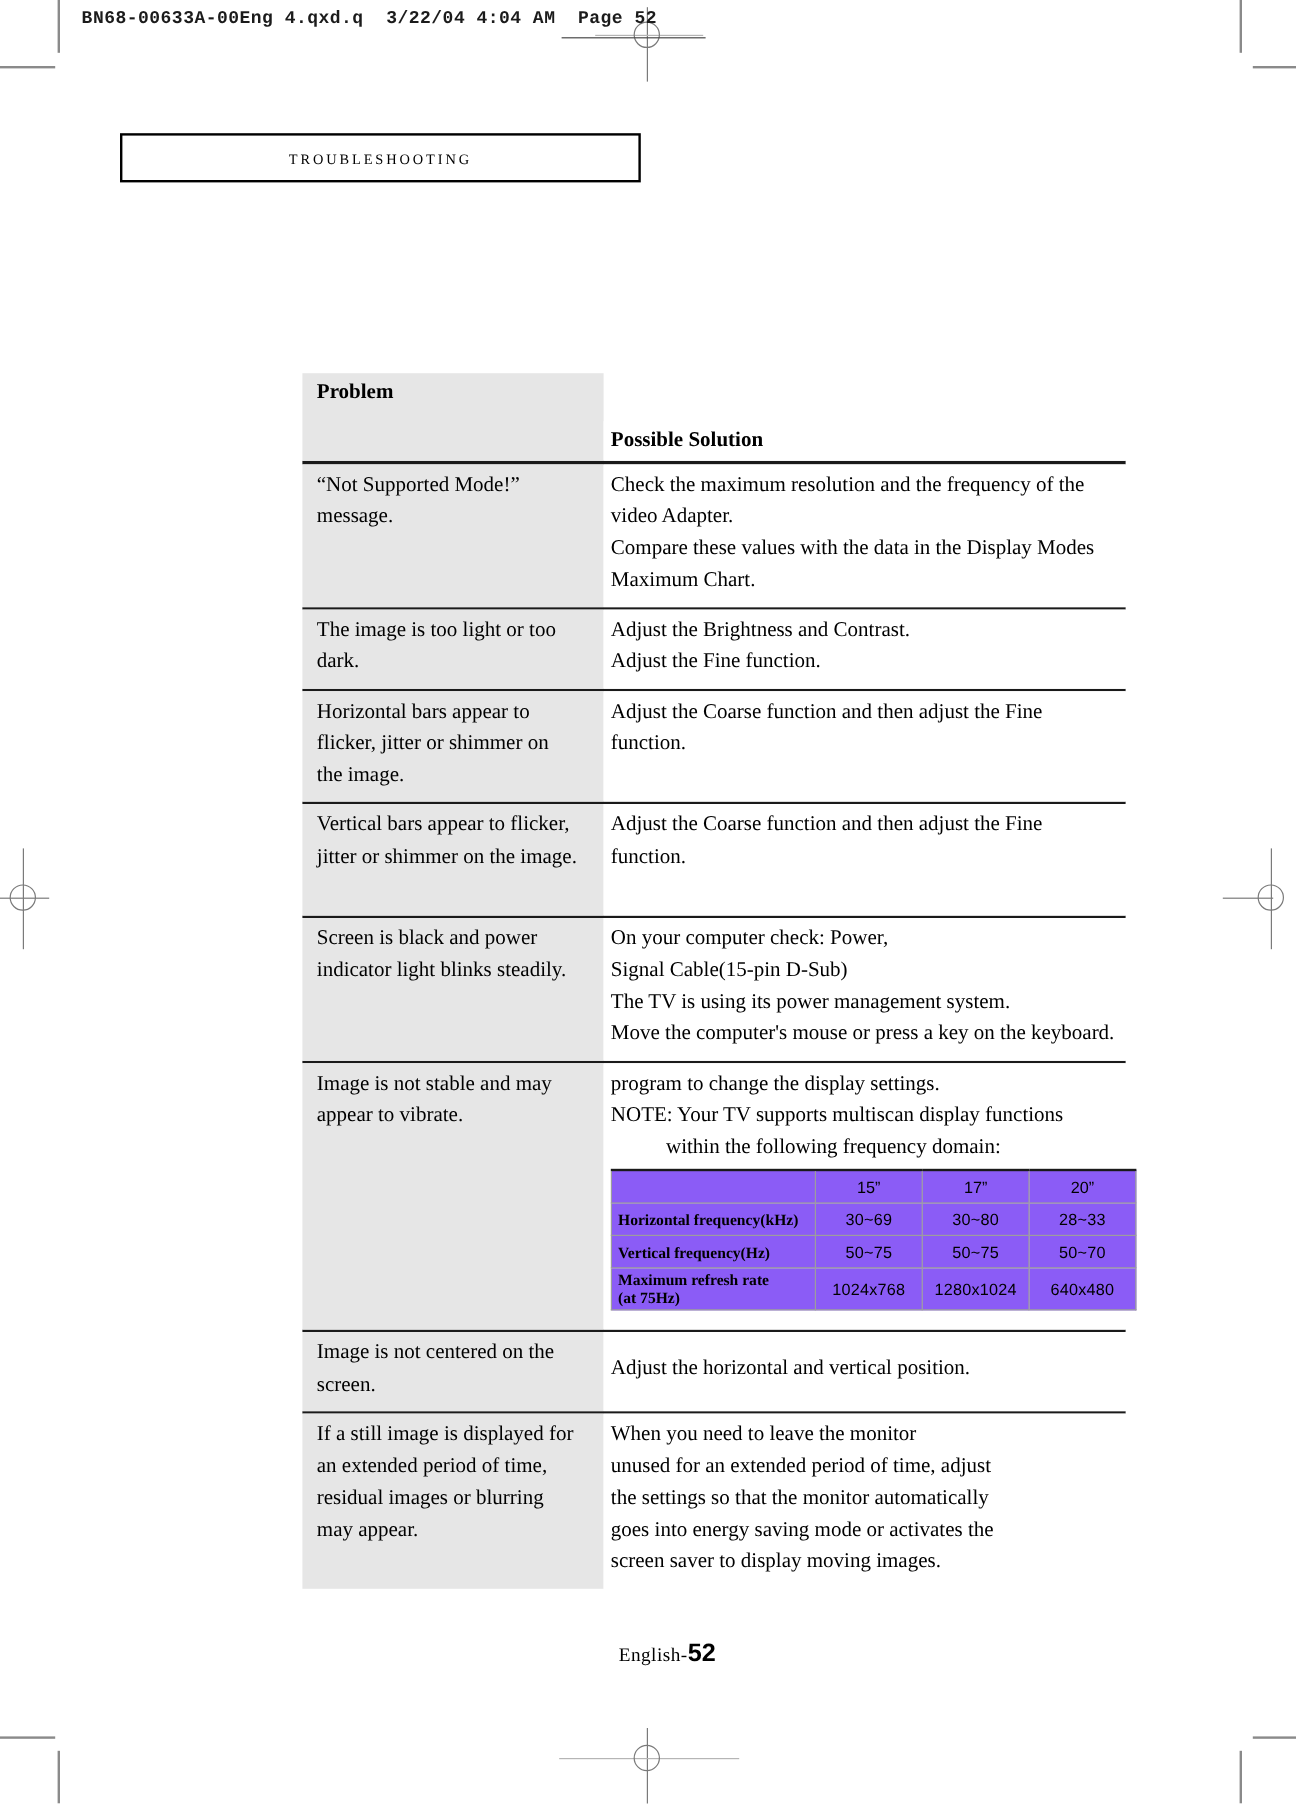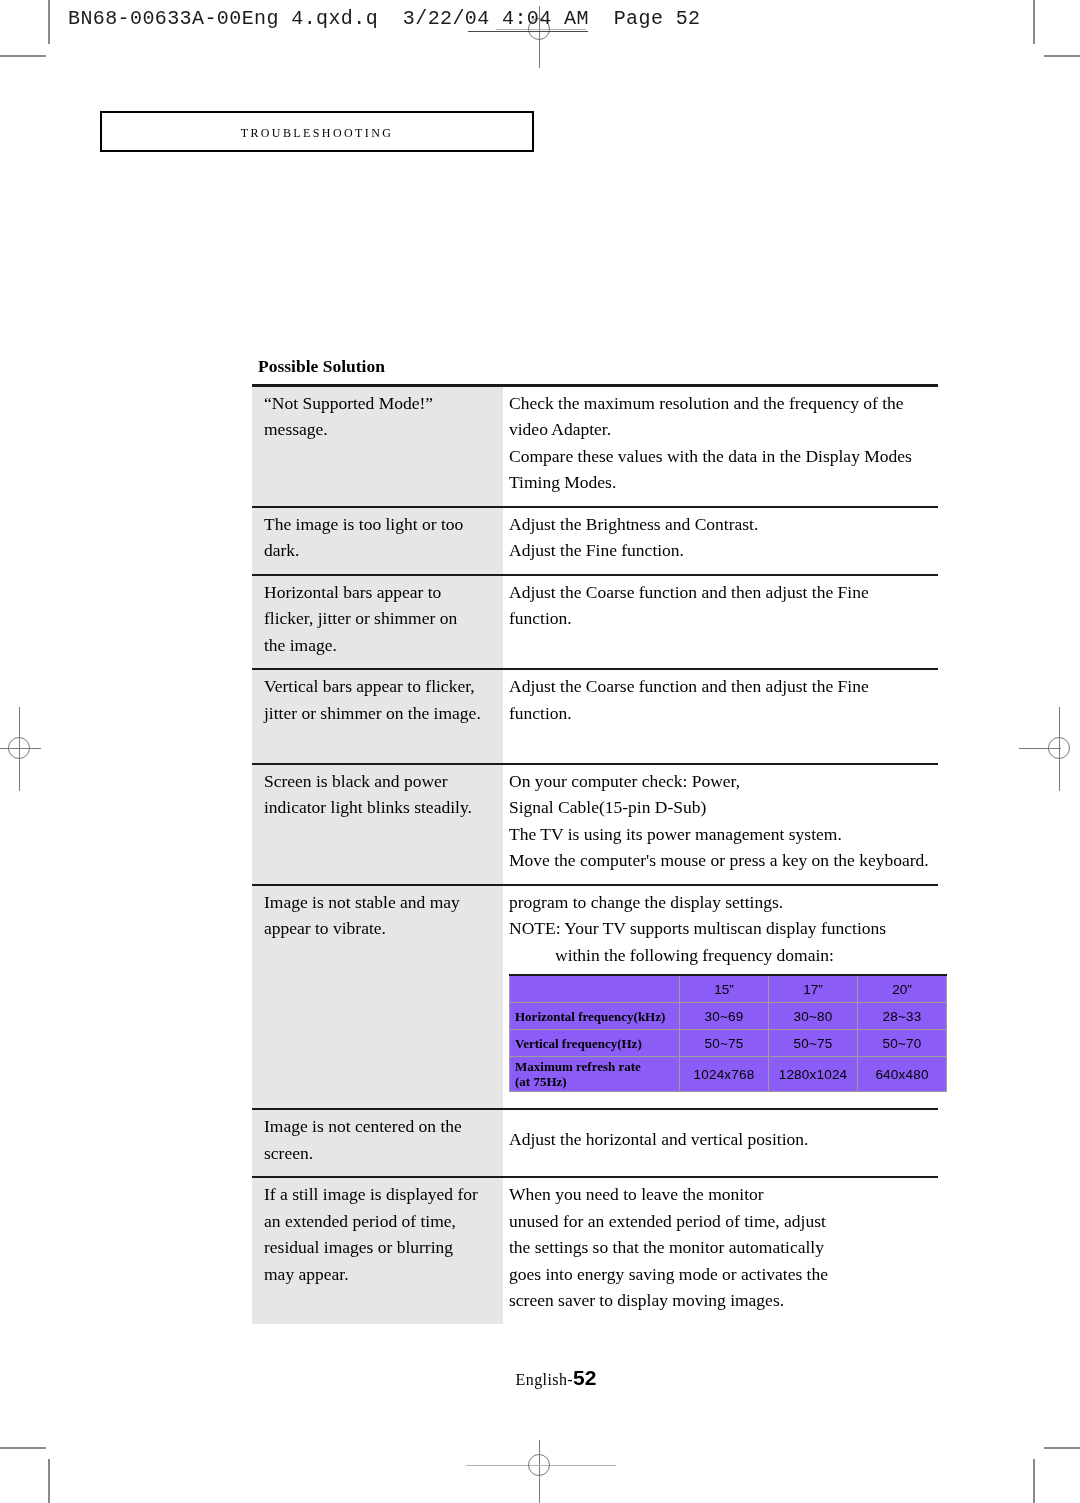--- a/index.html
+++ b/index.html
@@ -46,24 +46,25 @@
     width: 42px; height: 1px;
     background: #7a7a7a;
   }
 
   
   .slug {
     position: absolute;
     left: 68px;
     top: 7px;
     font-family: "Liberation Mono", monospace;
-    font-size: 20px;
+    font-size: 15px;
     letter-spacing: 0.4px;
     color: #1b1b1b;
     white-space: pre;
+    font-weight: bold;
   }
   .slug-rule {
     position: absolute;
     left: 468px;
     top: 31px;
     width: 120px;
     height: 1px;
     background: #4a4a4a;
   }
 
@@ -224,38 +225,41 @@
 <div class="slug">BN68-00633A-00Eng 4.qxd.q  3/22/04 4:04 AM  Page 52</div>
 <div class="slug-rule"></div>
 
 <div class="title-box">
   <div class="title-text">Troubleshooting</div>
 </div>
 
 <div class="tbl">
 
   <div class="row head">
+    <div class="c-prob">
+      <div class="cellline">Problem</div>
+    </div>
     <div class="c-sol">
       <div class="cellline">Possible Solution</div>
     </div>
   </div>
   <div class="rule head"></div>
 
   <div class="row">
     <div class="c-prob">
       <div class="cellline">“Not Supported Mode!”</div>
       <div class="cellline">message.</div>
       <div class="cellline">&nbsp;</div>
       <div class="cellline">&nbsp;</div>
     </div>
     <div class="c-sol">
       <div class="cellline">Check the maximum resolution and the frequency of the</div>
       <div class="cellline">video Adapter.</div>
       <div class="cellline">Compare these values with the data in the Display Modes</div>
-      <div class="cellline">Timing Modes.</div>
+      <div class="cellline">Maximum Chart.</div>
     </div>
   </div>
   <div class="rule"></div>
 
   <div class="row">
     <div class="c-prob">
       <div class="cellline">The image is too light or too</div>
       <div class="cellline">dark.</div>
     </div>
     <div class="c-sol">

